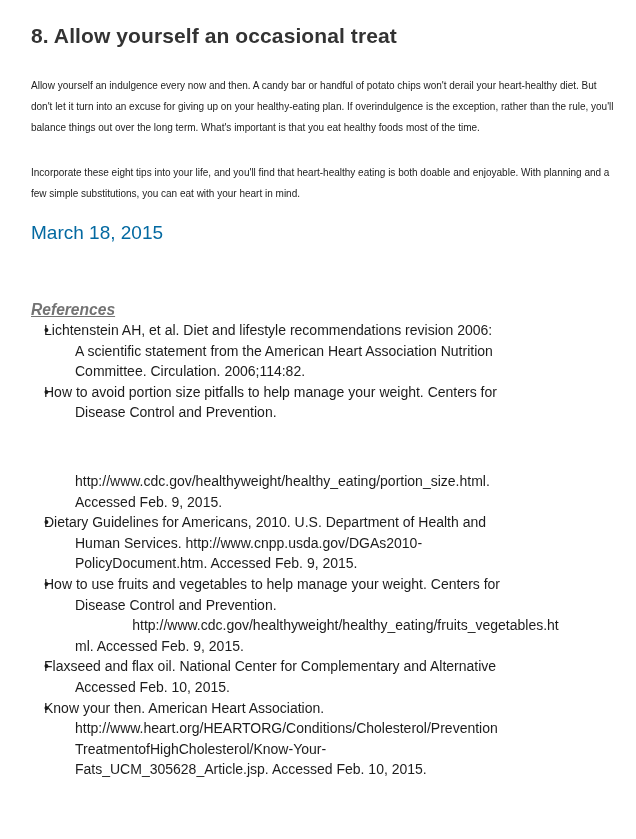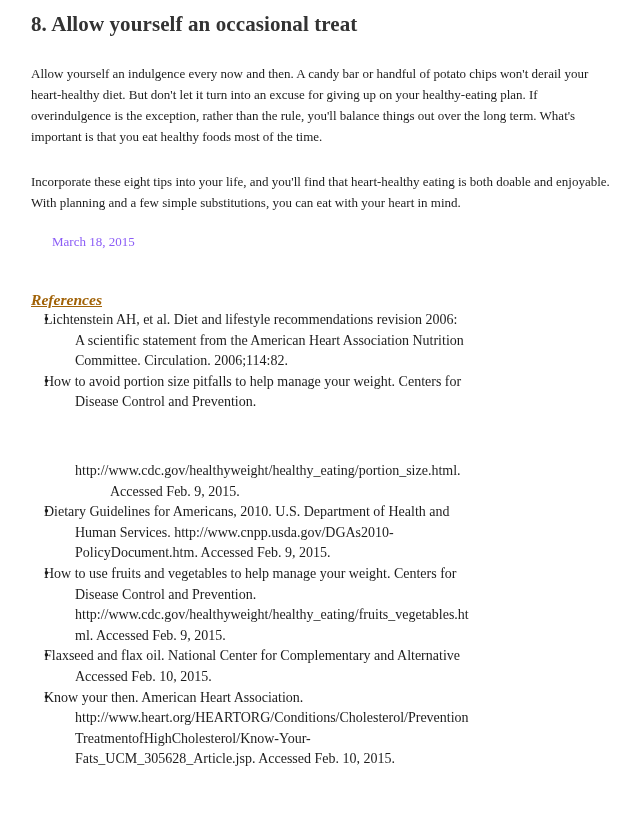--- a/index.html
+++ b/index.html
@@ -8,54 +8,52 @@
       background: #ffffff;
     }
     body {
       width: 636px;
       height: 839px;
       overflow: hidden;
       font-family: "Liberation Sans", sans-serif;
       color: #1a1a1a;
     }
     .page {
-      padding: 0 20px 0 31px;
-      font-family: Liberation Serif, serif;
+      padding: 12px 20px 0 31px;
     }
     .title {
       font-size: 21px;
       font-weight: bold;
       color: #333333;
       margin: 0;
       padding-top: 11px;
       line-height: 26px;
       letter-spacing: 0.1px;
     }
     .para {
-      font-size: 13px;
+      font-size: 10px;
       line-height: 21px;
       margin: 0;
       color: #1c1c1c;
     }
     .para1 { margin-top: 26px; }
     .para2 { margin-top: 24px; }
     .date {
-      font-size: 13px;
-      color: #8b5cf6;
+      font-size: 19px;
+      color: #0369a1;
       margin-top: 19px;
       line-height: 20px;
-      margin-left: 21px;
     }
     .refs-heading {
       font-size: 15.6px;
       font-weight: bold;
       font-style: italic;
       text-decoration: underline;
-      color: #a16207;
-      margin-top: 38px;
+      color: #737373;
+      margin-top: 57px;
       line-height: 20px;
     }
     .refs {
       list-style: none;
       margin: 0;
       padding: 0;
     }
     .ref {
       font-size: 14px;
       line-height: 20.6px;
@@ -93,31 +91,31 @@
   <ul class="refs" id="refs-list">
       <li class="ref">
         <span class="ref-line"><span class="bullet">•</span><span>Lichtenstein AH, et al. Diet and lifestyle recommendations revision 2006:</span></span>
         <span class="ref-line" style="text-indent: 0px;">A scientific statement from the American Heart Association Nutrition</span>
         <span class="ref-line" style="text-indent: 0px;">Committee. Circulation. 2006;114:82.</span>
       </li>
       <li class="ref">
         <span class="ref-line"><span class="bullet">•</span><span>How to avoid portion size pitfalls to help manage your weight. Centers for</span></span>
         <span class="ref-line" style="text-indent: 0px;">Disease Control and Prevention.</span>
         <span class="ref-line" style="text-indent: 0px; margin-top: 48px;">http://www.cdc.gov/healthyweight/healthy_eating/portion_size.html.</span>
-        <span class="ref-line" style="text-indent: 0px; margin-left: 35px;">Accessed Feb. 9, 2015.</span>
+        <span class="ref-line" style="text-indent: 0px;">Accessed Feb. 9, 2015.</span>
       </li>
       <li class="ref">
         <span class="ref-line"><span class="bullet">•</span><span>Dietary Guidelines for Americans, 2010. U.S. Department of Health and</span></span>
         <span class="ref-line" style="text-indent: 0px;">Human Services. http://www.cnpp.usda.gov/DGAs2010-</span>
         <span class="ref-line" style="text-indent: 0px;">PolicyDocument.htm. Accessed Feb. 9, 2015.</span>
       </li>
       <li class="ref">
         <span class="ref-line"><span class="bullet">•</span><span>How to use fruits and vegetables to help manage your weight. Centers for</span></span>
         <span class="ref-line" style="text-indent: 0px;">Disease Control and Prevention.</span>
-        <span class="ref-line" style="text-indent: 0px;">http://www.cdc.gov/healthyweight/healthy_eating/fruits_vegetables.ht</span>
+        <span class="ref-line" style="text-indent: 0px; text-align: center;">http://www.cdc.gov/healthyweight/healthy_eating/fruits_vegetables.ht</span>
         <span class="ref-line" style="text-indent: 0px;">ml. Accessed Feb. 9, 2015.</span>
       </li>
       <li class="ref">
         <span class="ref-line"><span class="bullet">•</span><span>Flaxseed and flax oil. National Center for Complementary and Alternative</span></span>
         <span class="ref-line" style="text-indent: 0px;">Accessed Feb. 10, 2015.</span>
       </li>
       <li class="ref">
         <span class="ref-line"><span class="bullet">•</span><span>Know your then. American Heart Association.</span></span>
         <span class="ref-line" style="text-indent: 0px;">http://www.heart.org/HEARTORG/Conditions/Cholesterol/Prevention</span>
         <span class="ref-line" style="text-indent: 0px;">TreatmentofHighCholesterol/Know-Your-</span>

